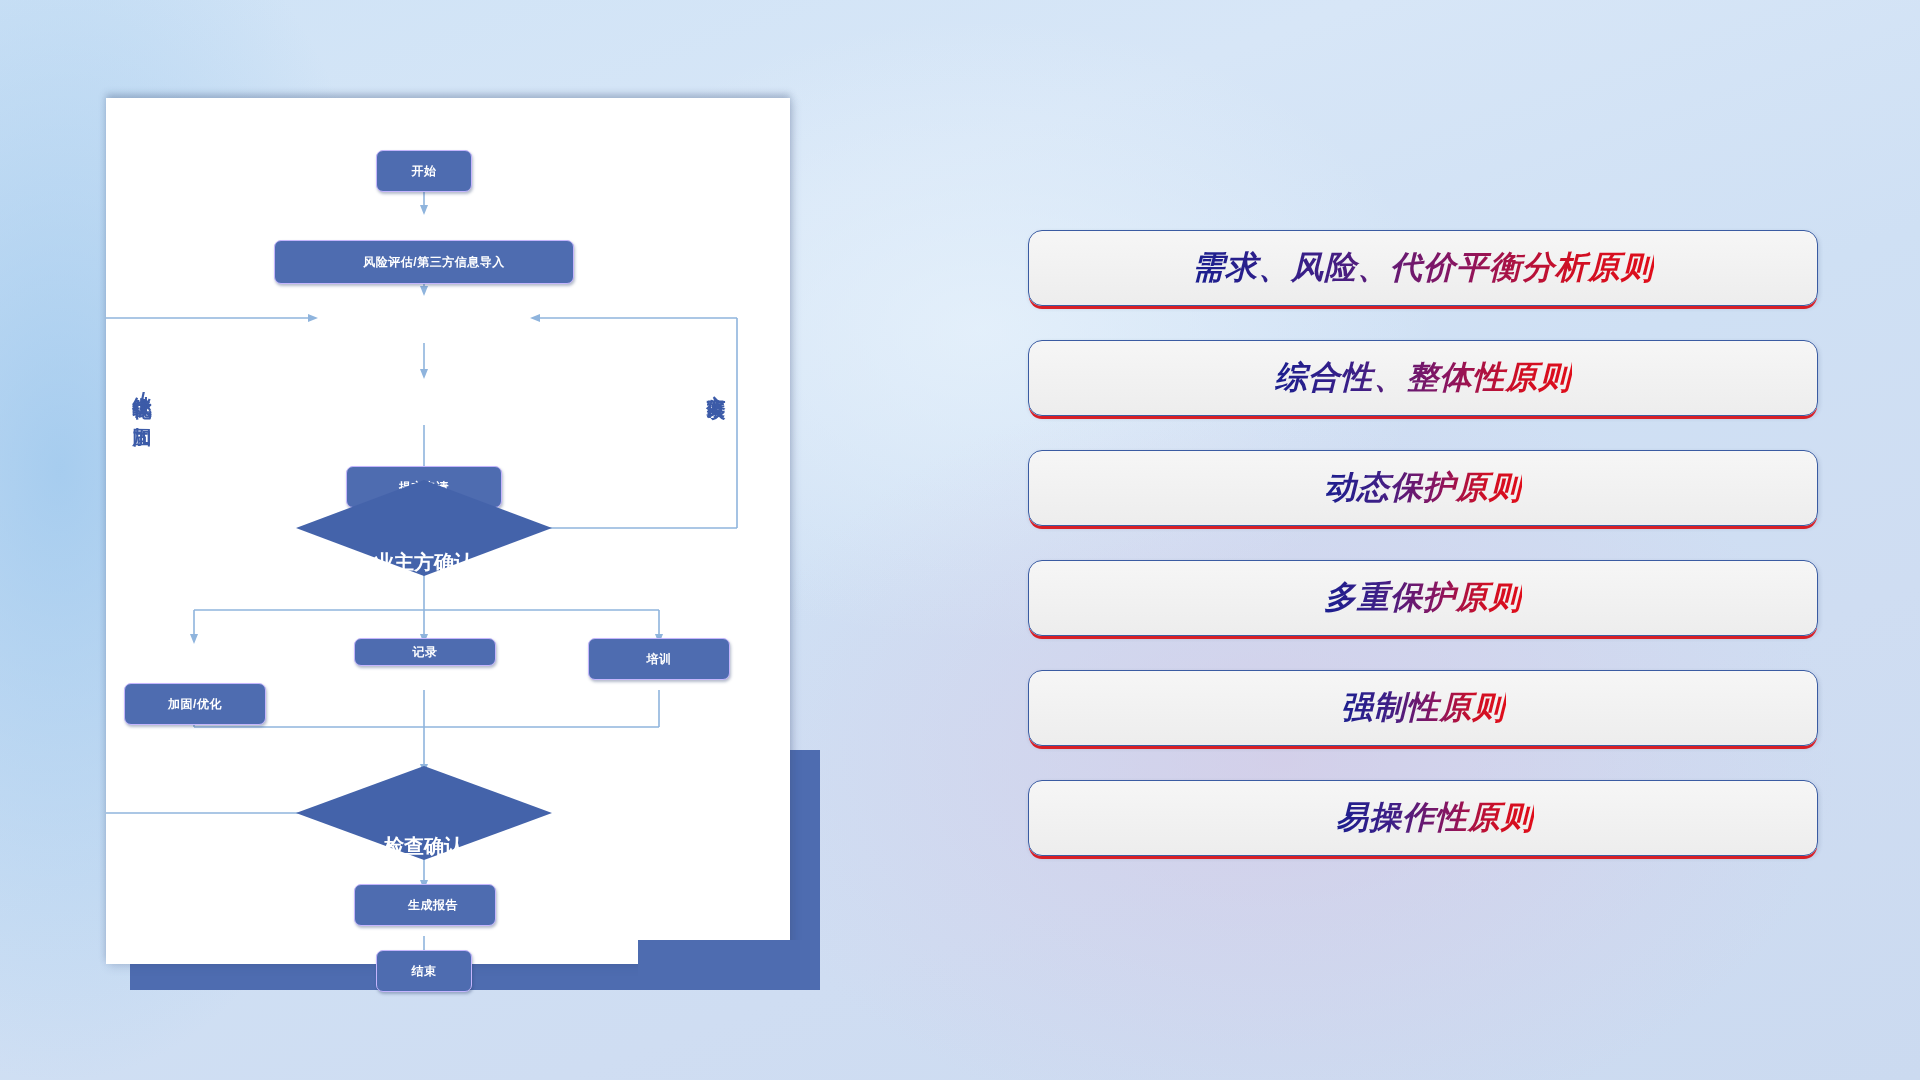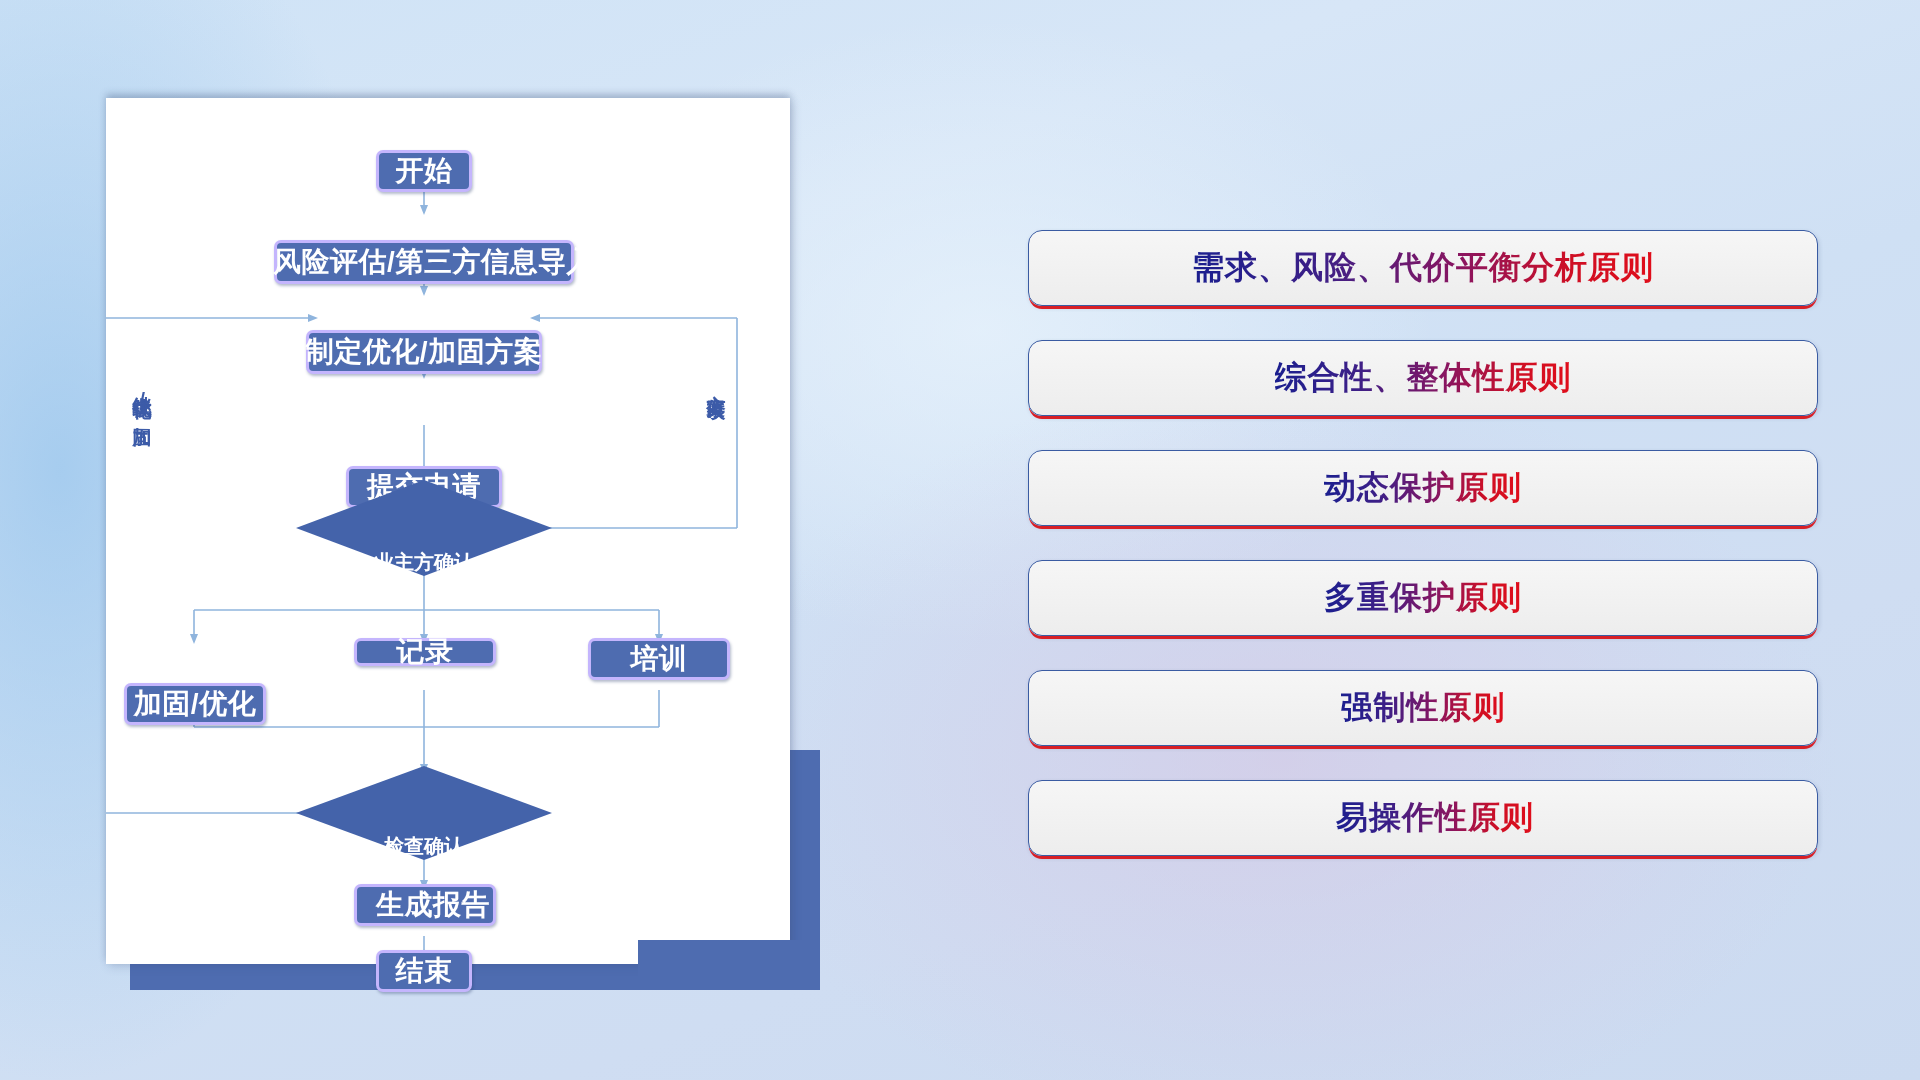--- a/index.html
+++ b/index.html
@@ -63,24 +63,24 @@
     height: 866px;
     background: #ffffff;
     box-shadow: 0 -4px 7px rgba(60,80,120,0.30), 3px 3px 9px rgba(60,80,120,0.18);
   }
 
   .flow-svg { position: absolute; left: 0; top: 0; width: 684px; height: 866px; }
 
   .node {
     position: absolute;
     background: #4e6cb0;
-    border: 3px solid #c4b5fd;
+    border: 1px solid #c4b5fd;
     border-radius: 7px;
     color: #ffffff;
-    font-size: 28px;
+    font-size: 12px;
     font-weight: bold;
     display: flex;
     align-items: center;
     justify-content: center;
     white-space: nowrap;
     box-shadow: 1px 2px 3px rgba(40,60,110,0.35);
     letter-spacing: 0.5px;
   }
 
   .diamond {
@@ -131,20 +131,21 @@
     color: #4a69b2;
     letter-spacing: 2px;
     text-shadow: 1px 1px 0 rgba(255,255,255,0.45);
   }
 
   #principle-list {
     position: absolute;
     left: 18px;
     top: 140px;
     width: 790px;
+    font-style: italic;
   }
 
   .principle {
     position: relative;
     height: 76px;
     margin-bottom: 34px;
     border-radius: 14px;
     background: linear-gradient(180deg, #f6f6f6 0%, #f1f1f1 55%, #ededed 100%);
     border: 1.6px solid #3a5ba2;
     display: flex;
@@ -222,23 +223,20 @@
     </svg>
 
     <div class="node" style="left:270px; top:52px; width:96px; height:42px;">
       <span>开始</span>
     </div>
 
     <div class="node" style="left:168px; top:142px; width:300px; height:44px;padding-left:20px;">
       <span>风险评估/第三方信息导入</span>
     </div>
 
-    <div class="node" style="left:200px; top:232px; width:236px; height:44px;">
-      <span>制定优化/加固方案</span>
-    </div>
 
     <div class="node" style="left:240px; top:324px; width:156px; height:42px;margin-top:44px;">
       <span>提交申请</span>
     </div>
 
     <div class="diamond" style="left:190px; top:382px; width:256px; height:96px;">
       <div class="diamond-shape"></div>
       <span>业主方确认</span>
     </div>
 

